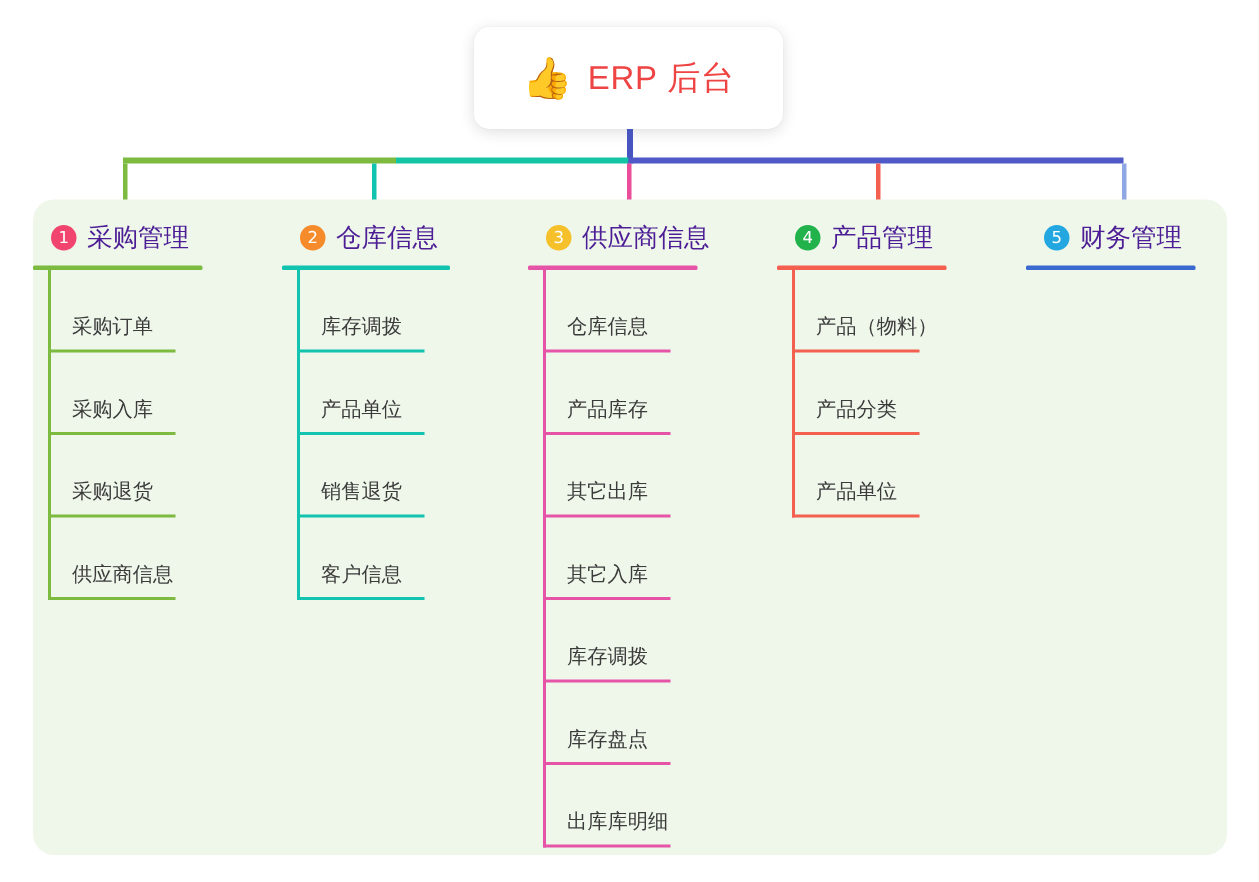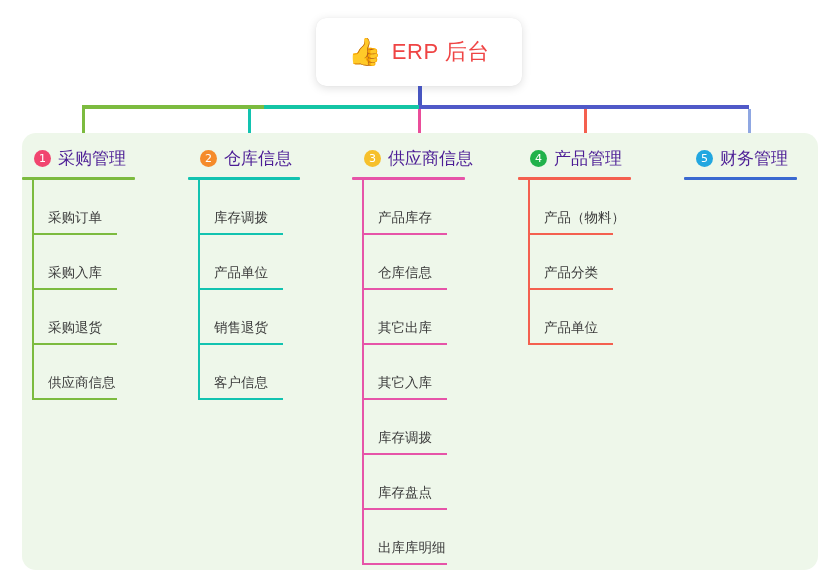--- a/index.html
+++ b/index.html
@@ -223,25 +223,25 @@
         </div>
         <div class="col" style="left: 330px; top: 12px;">
           <div class="col-head">
             <span class="badge" style="background: rgb(246, 192, 43);">3</span>
             <span class="head-label">供应商信息</span>
           </div>
           <div class="head-rule" style="width: 113px; background: rgb(230, 84, 168);"></div>
           <div class="items">
             <div class="rail" style="height: 385px; background: rgb(230, 84, 168);"></div>
             <div class="item">
+              <span class="item-label">仓库信息</span>
+              <div class="item-rule" style="background: rgb(230, 84, 168);"></div>
+            </div>
+            <div class="item">
               <span class="item-label">产品库存</span>
-              <div class="item-rule" style="background: rgb(230, 84, 168);"></div>
-            </div>
-            <div class="item">
-              <span class="item-label">仓库信息</span>
               <div class="item-rule" style="background: rgb(230, 84, 168);"></div>
             </div>
             <div class="item">
               <span class="item-label">其它出库</span>
               <div class="item-rule" style="background: rgb(230, 84, 168);"></div>
             </div>
             <div class="item">
               <span class="item-label">其它入库</span>
               <div class="item-rule" style="background: rgb(230, 84, 168);"></div>
             </div>

